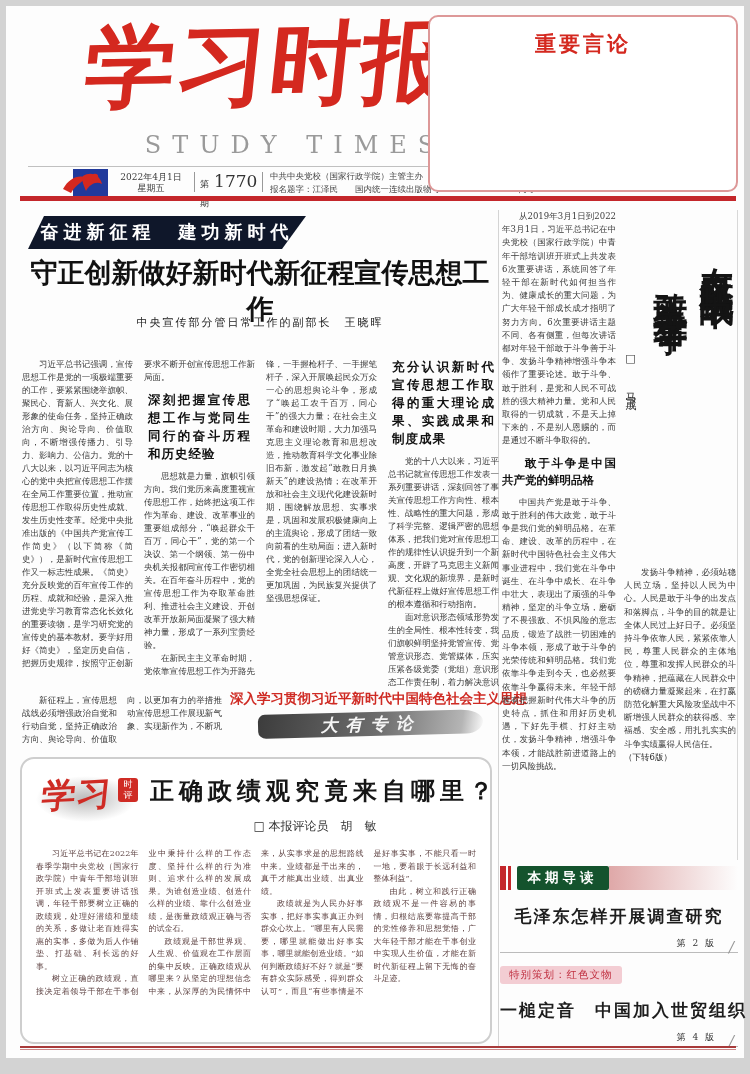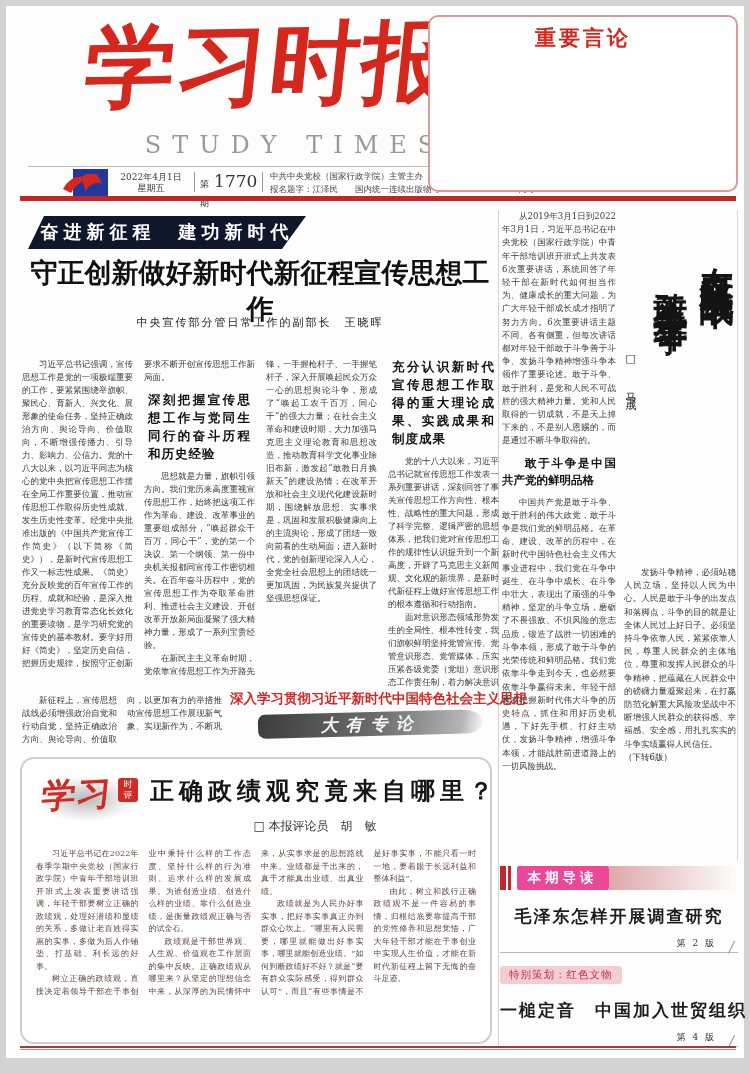--- a/index.html
+++ b/index.html
@@ -19,21 +19,21 @@
     line-height:11px;color:#3a3a3a;}
   .vdiv{width:1px;height:20px;background:#999;top:172px;}
   .issue-blk{left:200px;top:171px;width:62px;text-align:left;color:#333;}
   .issue-blk .small{font-size:9px;}
   .issue-blk .num{font-size:17px;font-family:"DejaVu Serif",serif;}
   .pub-blk{left:270px;top:170px;width:466px;font-size:8.5px;line-height:12.5px;color:#444;white-space:nowrap;}
   .red-rule{left:20px;top:196px;width:716px;height:5px;background:#c4272b;}
   
   .quote-box{left:428px;top:15px;width:310px;height:177px;border:2px solid #dd9898;
     border-radius:10px;background:#fff;box-sizing:border-box;}
-  .quote-title{margin-top:7px;text-align:center;font-size:21px;font-weight:700;color:#d4281f;
+  .quote-title{margin-top:13px;text-align:center;font-size:21px;font-weight:700;color:#d4281f;
     font-family:"Liberation Sans",sans-serif;letter-spacing:3px;}
   .quote-body{margin:5px 13px 0;font-size:10.5px;line-height:17px;text-align:justify;
     text-indent:2em;color:#8a3c3c;}
   
   .vline-mid{left:498px;top:210px;width:1px;height:838px;background:#d4d4d4;}
   .vline-right{left:737px;top:210px;width:1px;height:650px;background:#d8d8d8;}
   
   .banner{left:28px;top:216px;width:278px;height:33px;background:#0f172a;
     clip-path:polygon(16px 0,100% 0,calc(100% - 24px) 100%,0 100%);
     color:#fff;font-family:"Liberation Sans",sans-serif;font-weight:900;font-size:18px;
@@ -83,21 +83,21 @@
   .ra-h1{left:694px;top:240px;height:310px;font-size:34px;font-weight:700;color:#141414;
     letter-spacing:4px;font-family:"DejaVu Serif",serif;}
   .ra-h2{left:648px;top:266px;height:310px;font-size:34px;font-weight:700;color:#141414;
     letter-spacing:4px;font-family:"DejaVu Serif",serif;}
   .ra-author{left:622px;top:352px;height:120px;font-size:11px;color:#333;letter-spacing:3px;}
   
   .digest{left:500px;top:866px;width:238px;}
   .dg-head{display:flex;align-items:center;height:24px;}
   .dg-bar1{width:6px;height:24px;background:#c4272b;margin-right:2px;}
   .dg-bar2{width:2.5px;height:24px;background:#c4272b;margin-right:6px;}
-  .dg-title{width:92px;height:24px;background:#ec4899;border-radius:2px;color:#fff;
+  .dg-title{width:92px;height:24px;background:#14532d;border-radius:2px;color:#fff;
     font-family:"Liberation Sans",sans-serif;font-weight:700;font-size:13.5px;letter-spacing:4px;
     text-align:center;line-height:24px;}
   .dg-strip{flex:1;height:24px;background:linear-gradient(to right,#dfa8a8,rgba(255,255,255,0));}
   .dg-item{margin-top:15px;text-align:center;font-size:17px;font-weight:700;color:#1d1d1d;
     letter-spacing:2px;white-space:nowrap;}
   .dg-meta{position:relative;height:17px;margin-top:7px;border-bottom:1px solid #bbb;}
   .dg-page{position:absolute;right:22px;bottom:2px;font-size:9px;color:#333;letter-spacing:2px;}
   .dg-slash{position:absolute;right:4px;bottom:-4px;font-size:15px;color:#999;font-style:italic;}
   .dg-badge{display:inline-block;margin-top:13px;background:#f3cdd3;color:#c03040;
     font-size:10.5px;padding:2px 9px;border-radius:3px;letter-spacing:1px;}

